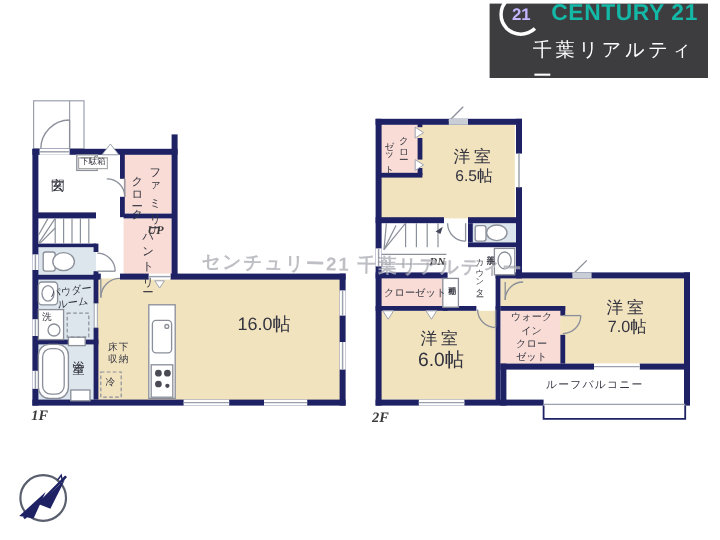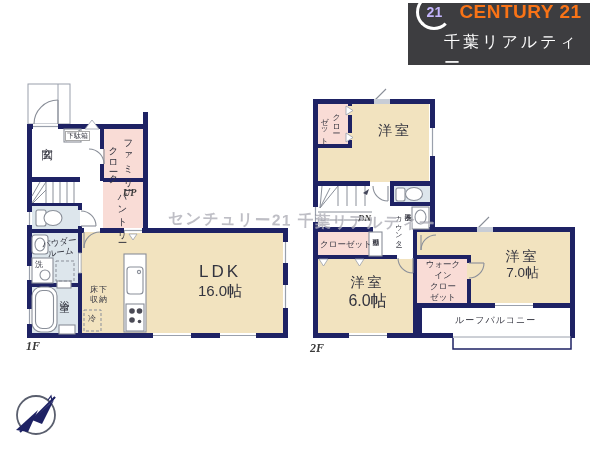--- a/index.html
+++ b/index.html
@@ -27,21 +27,21 @@
   .it{font-family:"Liberation Serif","DejaVu Serif",serif;font-style:italic;font-weight:600;color:#3a3a3a;}
   .room-name{letter-spacing:3px;}
   .watermark{position:absolute;left:168px;top:211px;width:280px;font-size:15.5px;font-weight:bold;
     letter-spacing:1.5px;color:rgba(125,125,140,0.5);transform:rotate(1.2deg);z-index:6;
     text-shadow:0.5px 0.5px 0 rgba(255,255,255,0.55);white-space:nowrap;}
   .logo{position:absolute;left:408px;top:3px;width:182px;height:62px;background:var(--logo_bg);
     display:flex;flex-direction:column;align-items:center;justify-content:center;z-index:7;}
   .logo-row{display:flex;align-items:center;gap:7px;}
   .seal{width:30px;height:30px;border:3px solid #fff;border-right-color:transparent;border-radius:50%;
     display:flex;align-items:center;justify-content:center;color:#c4b5fd;font-weight:bold;font-size:14px;}
-  .brand{color:#f97316;font-weight:bold;font-size:19px;letter-spacing:0.5px;}
+  .brand{color:#14b8a6;font-weight:bold;font-size:19px;letter-spacing:0.5px;}
   .company{color:#fff;font-size:16px;letter-spacing:3px;margin-top:2px;padding-left:36px;}
 </style>
 </head>
 <body>
 
 <div class="canvas">
 
   <svg width="600" height="450" viewBox="0 0 600 450">
 
     <g>
@@ -277,33 +277,33 @@
   <div class="lbl v" style="left:123px;top:133px;font-size:9.5px;">ファミリー</div>
   <div class="lbl v" style="left:108px;top:140px;font-size:9.5px;">クローク</div>
   <div class="lbl v" style="left:117px;top:186px;font-size:9.5px;">パントリー</div>
   <div class="lbl it" style="left:83px;top:187px;font-size:10px;margin-left:40px;">UP</div>
   <div class="lbl ctr" style="left:41px;top:237px;width:38px;font-size:8.5px;transform:rotate(-8deg);">
     <span>パウダー</span><br><span>ルーム</span>
   </div>
   <div class="lbl" style="left:35px;top:260px;font-size:8px;">洗</div>
   <div class="lbl v" style="left:58px;top:292px;font-size:10px;">浴室</div>
   <div class="lbl ctr" style="left:170px;top:262px;width:100px;">
-    <div class="room-name" style="font-size:17px;">LDK</div>
     <div style="font-size:15px;">16.0帖</div>
   </div>
   <div class="lbl ctr" style="left:90px;top:285px;font-size:8px;letter-spacing:1px;">
     <span>床下</span><br><span>収納</span>
   </div>
   <div class="lbl" style="left:88px;top:314px;font-size:8px;">冷</div>
   <div class="lbl it" style="left:26px;top:339px;font-size:12px;">1F</div>
 
   <div class="lbl v" style="left:331px;top:108px;font-size:8px;letter-spacing:1px;">クロー</div>
   <div class="lbl v" style="left:319px;top:112px;font-size:8px;letter-spacing:1px;">ゼット</div>
   <div class="lbl ctr" style="left:355px;top:122px;width:80px;">
     <div class="room-name" style="font-size:14px;">洋室</div>
+    <div style="font-size:13px;">6.5帖</div>
   </div>
   <div class="lbl it" style="left:358px;top:213px;font-size:9px;">DN</div>
   <div class="lbl v" style="left:403px;top:208px;font-size:7px;letter-spacing:0;">手洗器</div>
   <div class="lbl v" style="left:394px;top:211px;font-size:7px;letter-spacing:0;">カウンター</div>
   <div class="lbl v" style="left:372px;top:234px;font-size:6.5px;letter-spacing:0;">可動棚</div>
   <div class="lbl ctr" style="left:320px;top:239px;width:48px;font-size:8.5px;">クローゼット</div>
   <div class="lbl ctr" style="left:330px;top:274px;width:75px;">
     <div class="room-name" style="font-size:14px;">洋室</div>
     <div style="font-size:16px;">6.0帖</div>
   </div>

